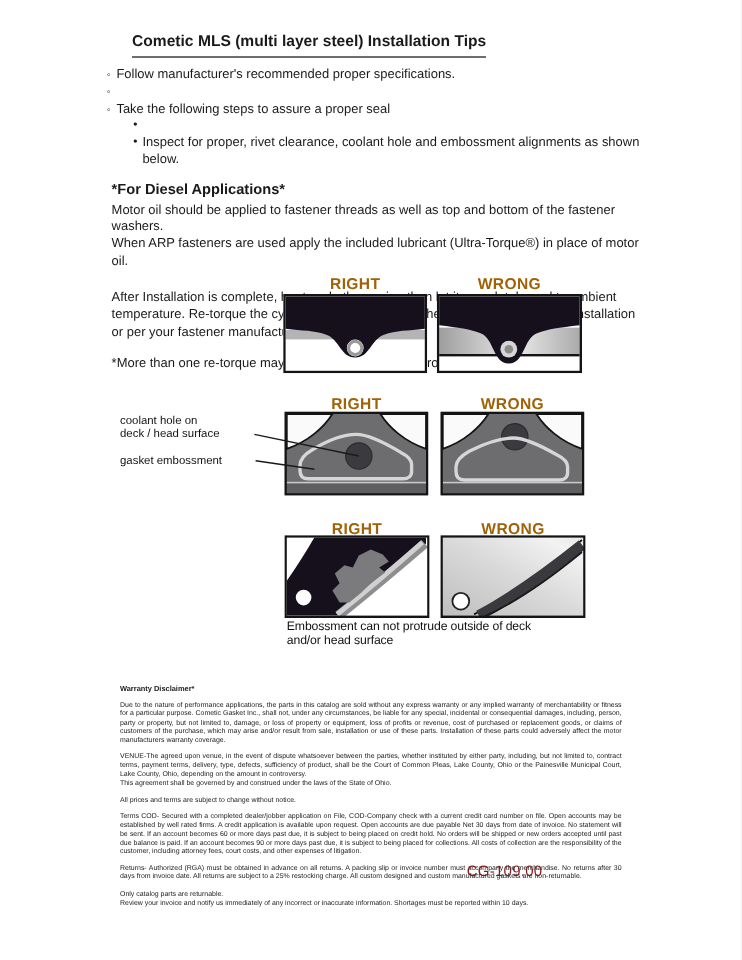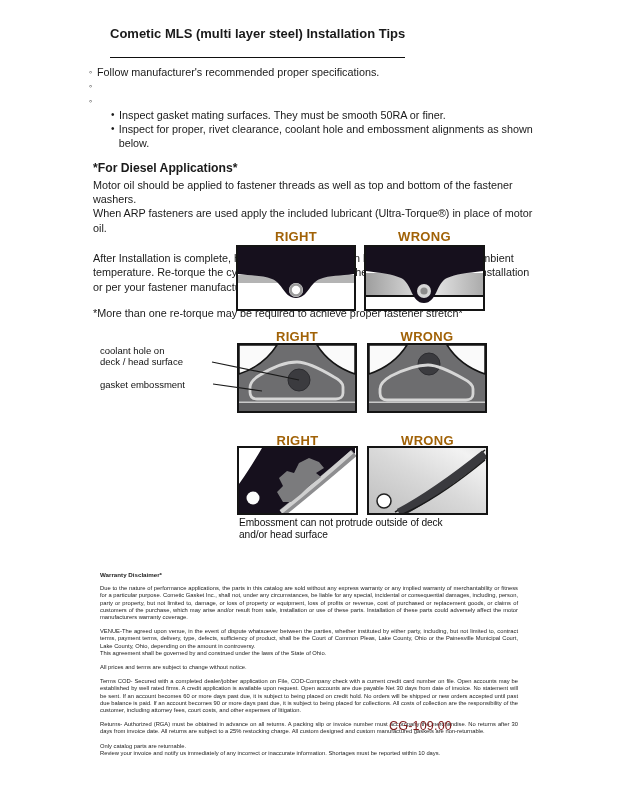--- a/index.html
+++ b/index.html
@@ -5,21 +5,21 @@
   html,body{margin:0;padding:0;background:#e8e8e8;}
   .page{
     position:relative;width:618px;height:800px;margin:0 auto;
     background:#ffffff;overflow:hidden;
     font-family:"Liberation Sans","DejaVu Sans",sans-serif;
     color:#1a1a1a;
   }
   
   .text-block{position:absolute;left:88px;top:22px;width:460px;}
   h1.title{margin:4px 0 7px 22px;font-size:13px;font-weight:700;white-space:nowrap;}
-  h1.title .u{display:inline-block;border-bottom:1.6px solid #0f0f0f;padding-bottom:16px;}
+  h1.title .u{display:inline-block;border-bottom:1.6px solid #0f0f0f;padding-bottom:6px;}
   .bullet{display:flex;align-items:flex-start;font-size:10.8px;line-height:14.3px;margin-left:1px;}
   .bullet .m1{width:8px;font-size:9px;line-height:14.3px;color:#1a1a1a;}
   .bullet.sub{margin-left:23px;}
   .bullet .m2{width:8px;font-size:10px;line-height:14.3px;}
   h2.diesel{margin:10px 0 3px 5px;font-size:12.2px;font-weight:700;}
   .para{margin:0 0 3px 5px;font-size:10.8px;line-height:14.3px;}
   .pre{white-space:pre-line;}
   .para.note{margin-top:12px;}
   
   .lbl{position:absolute;font-size:13px;font-weight:700;text-align:center;color:#a16207;letter-spacing:.3px;}
@@ -43,24 +43,24 @@
 
     <div class="bullet">
       <span class="m1">◦</span>
       <span>Follow manufacturer's recommended proper specifications.</span>
     </div>
     <div class="bullet">
       <span class="m1">◦</span>
     </div>
     <div class="bullet">
       <span class="m1">◦</span>
+      <span>Take the following steps to assure a proper seal</span>
     </div>
     <div class="bullet sub">
       <span class="m2">•</span>
-      <span>Inspect gasket mating surfaces.  They must be smooth 50RA or finer.</span>
     </div>
     <div class="bullet sub">
       <span class="m2">•</span>
       <span>Inspect for proper, rivet clearance, coolant hole and embossment alignments as shown below.</span>
     </div>
 
     <h2 class="diesel">*For Diesel Applications*</h2>
     <p class="para pre">Motor oil should be applied to fastener threads as well as top and bottom of the fastener washers.
 When ARP fasteners are used apply the included lubricant (Ultra-Torque®) in place of motor oil.</p>
     <p class="para pre" style="margin-top:16px">After Installation is complete, heat cycle the engine then let it completely cool to ambient

